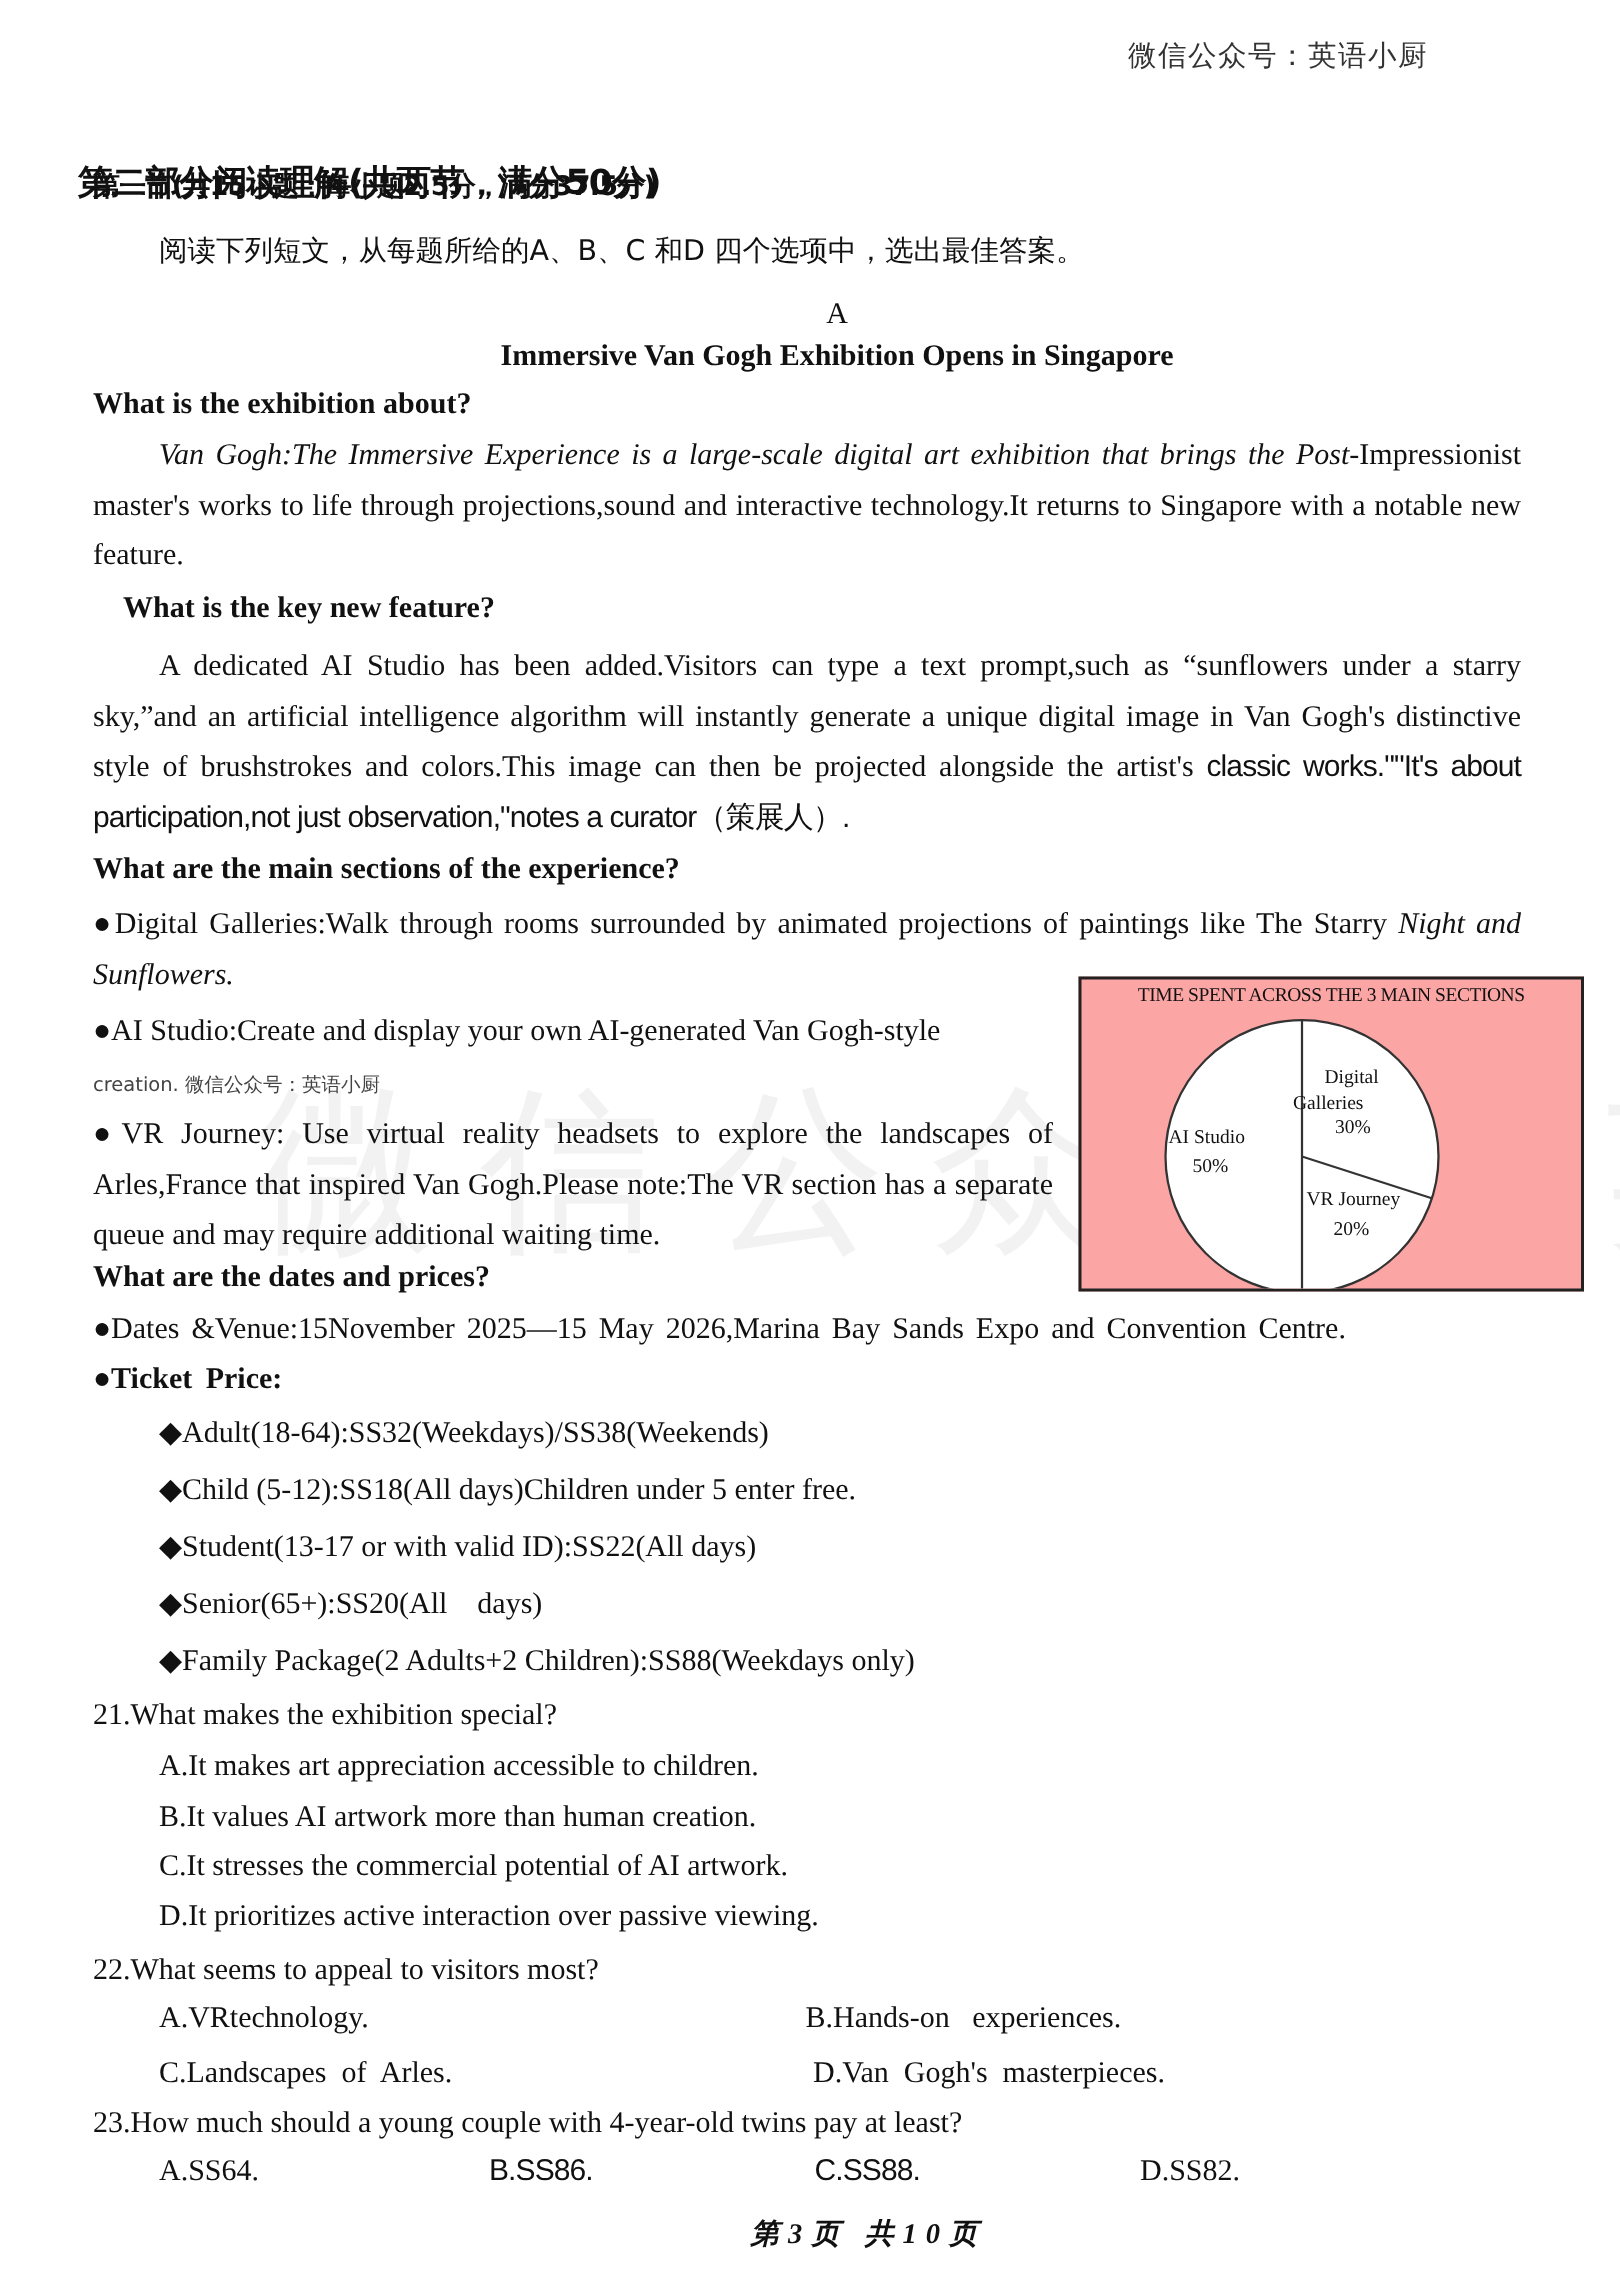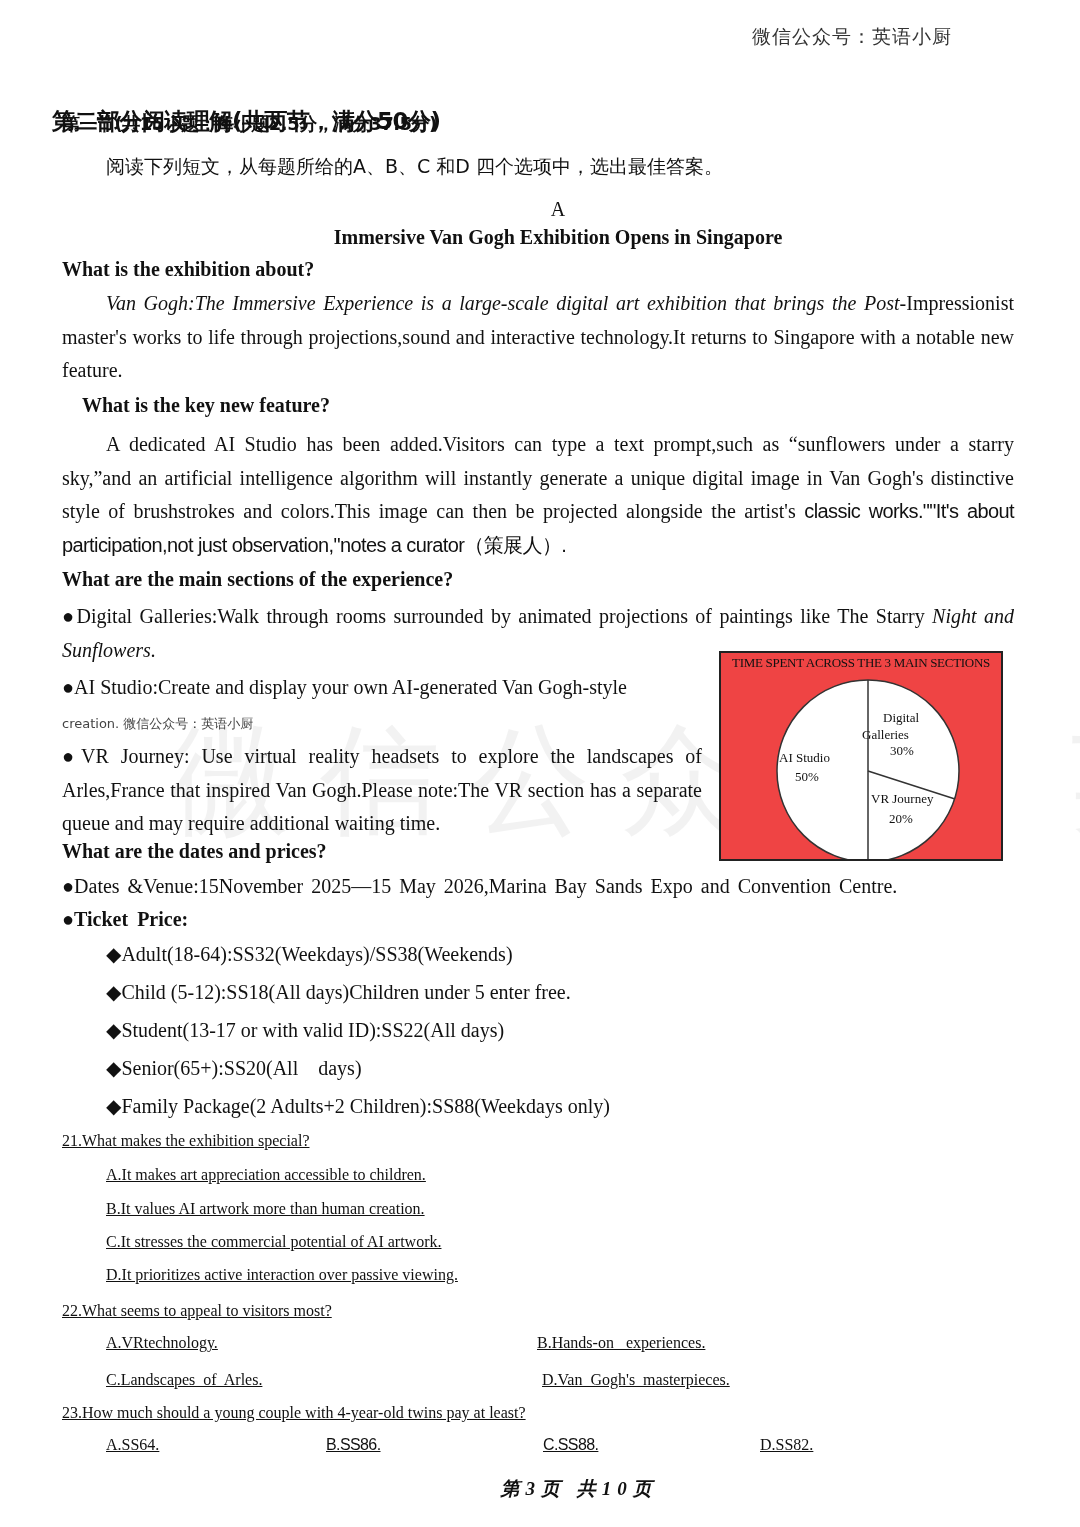--- a/index.html
+++ b/index.html
@@ -12,23 +12,23 @@
   .passage-label { top: 198px; left: 0; width: 1116px; text-align: center; font-size: 20px; }
   .passage-title { top: 226px; left: 0; width: 1116px; text-align: center; font-size: 20px; font-weight: bold; }
   .q { left: 62px; font-size: 20px; font-weight: bold; }
   .para { left: 62px; width: 952px; font-size: 20px; line-height: 33.5px; text-align: justify; }
   .indent { text-indent: 44px; }
   .it { font-style: italic; }
   .sans { font-family: "Liberation Sans", sans-serif; letter-spacing: -0.6px; }
   .small-sans { font-family: "DejaVu Sans", sans-serif; font-size: 13px; color: #444; }
   .bullet-narrow { width: 640px; }
   .price { left: 106px; font-size: 20px; }
-  .opt { font-size: 16px; text-decoration: underline; }
+  .opt { font-size: 20px; }
   .footer { top: 1476px; left: 0; width: 1080px; text-align: center; font-size: 19px; font-style: italic; font-weight: bold; letter-spacing: 6px; padding-left: 39px; }
-  .chart-box { top: 651px; left: 719px; width: 284px; height: 210px; border: 2px solid #222; box-sizing: border-box; background: #ef4444; }
+  .chart-box { top: 651px; left: 719px; width: 337px; height: 210px; border: 2px solid #222; box-sizing: border-box; background: #fca5a5; }
   .chart-title { position: absolute; top: 2px; left: 0; width: 100%; text-align: center; font-size: 13px; letter-spacing: -0.3px; }
   .big-wm { top: 700px; left: 170px; font-size: 120px; color: rgba(0,0,0,0.05); font-family: "DejaVu Sans", sans-serif; letter-spacing: 30px; white-space: nowrap; }
 </style>
 </head>
 <body>
 
 <div class="abs big-wm">微信公众号：英</div>
 
 <div class="abs wm-top">微信公众号：英语小厨</div>
 <div class="abs h1">第二部分阅读理解(共两节，满分50分)</div>

